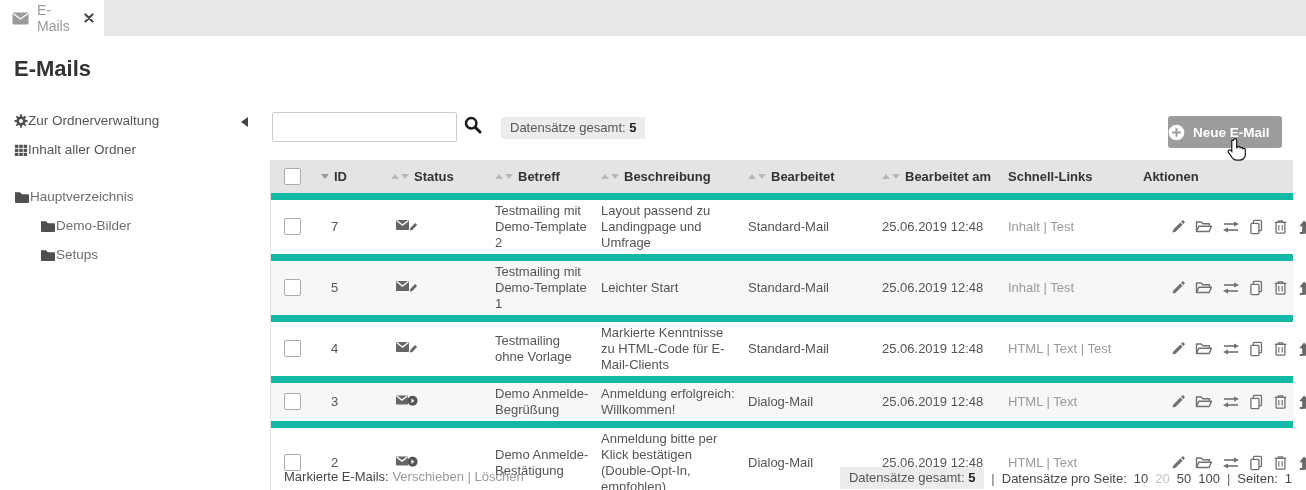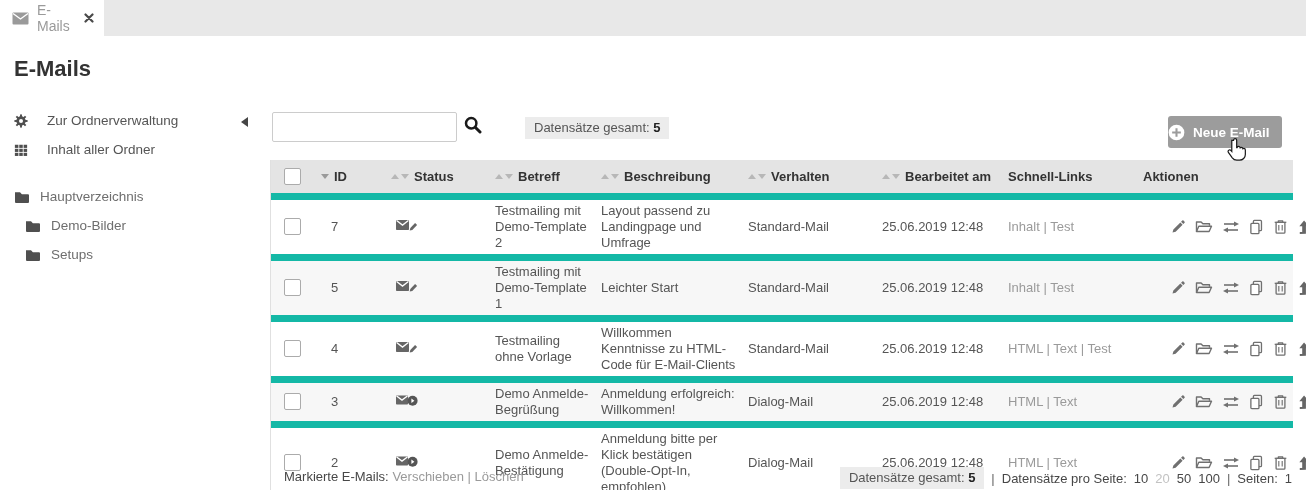--- a/index.html
+++ b/index.html
@@ -10,31 +10,31 @@
   .tabbar { position:absolute; top:0; left:0; width:1306px; height:36px; background:#e8e8e8; }
   .tab { position:absolute; left:0; top:0; width:104px; height:36px; background:#fff; display:flex; align-items:center; gap:8px; padding:0 10px 0 12px; }
   .tab-label { color:#9a9a9a; font-size:14px; }
   .tab svg { flex:0 0 auto; }
 
   
   .page-title { position:absolute; left:14px; top:56px; font-size:22px; font-weight:bold; color:#333; }
 
   
   .sidebar { position:absolute; left:0; top:106px; width:270px; }
-  .side-item { display:flex; align-items:center; gap:19px; padding:7px 14px; font-size:13.5px; color:#555; cursor:pointer; }
+  .side-item { display:flex; align-items:center; gap:0; padding:7px 14px; font-size:13.5px; color:#555; cursor:pointer; }
   .side-item svg { flex:0 0 auto; }
   .folder-tree { margin-top:18px; }
-  .folder-row { display:flex; align-items:center; gap:10px; padding:7px 14px; font-size:13.5px; color:#6e6e6e; cursor:pointer; }
-  .folder-row.level1 { padding-left:25px; }
+  .folder-row { display:flex; align-items:center; padding:7px 14px; font-size:13.5px; color:#6e6e6e; cursor:pointer; }
+  .folder-row.level1 { padding-left:40px; }
   .collapse-caret { position:absolute; left:241px; top:117px; width:0; height:0; border-top:5px solid transparent; border-bottom:5px solid transparent; border-right:7px solid #454545; cursor:pointer; }
 
   
   .search-input { position:absolute; left:272px; top:112px; width:185px; height:30px; border:1px solid #ccc; border-radius:2px; padding:0 8px; font-size:13px; color:#555; outline:none; }
   .search-icon { position:absolute; left:464px; top:116px; cursor:pointer; }
-  .badge { background:#ececec; color:#555; font-size:13px; height:22px; line-height:22px; padding:0 9px; display:inline-block;margin-left:24px; }
+  .badge { background:#ececec; color:#555; font-size:13px; height:22px; line-height:22px; padding:0 9px; display:inline-block; }
   .badge b { color:#222; }
   .toolbar-badge { position:absolute; left:501px; top:117px; }
   .new-email-btn { position:absolute; left:1168px; top:116px; width:114px; height:32px; background:#9c9c9c; border:none; border-radius:3px; color:#fff; font-size:13.5px; font-weight:bold; display:flex; align-items:center; gap:8px; padding:0 0; cursor:pointer; font-family:inherit; }
 
   
   .grid-wrap { position:absolute; left:270px; top:160px; width:1022px; border-left:1px solid #e0e0e0; border-right:1px solid #e0e0e0; border-bottom:1px solid #e0e0e0; }
   table { border-collapse:collapse; table-layout:fixed; width:1022px; font-size:13px; }
   thead th { background:#e4e4e4; height:36px; font-weight:bold; color:#333; text-align:left; vertical-align:middle; padding:0 4px 0 7px; }
   tbody tr.even { background:#fff; }
   tbody tr.odd { background:#f7f7f7; }
@@ -268,21 +268,21 @@
               </span>
               <span>Beschreibung</span>
             </span>
           </th>
       <th>
             <span class="th-flex">
               <span class="sort">
                 <i class="tri-up"></i>
                 <i class="tri-down"></i>
               </span>
-              <span>Verhalten</span>
+              <span>Bearbeitet</span>
             </span>
           </th>
       <th>
             <span class="th-flex">
               <span class="sort">
                 <i class="tri-up"></i>
                 <i class="tri-down"></i>
               </span>
               <span>Bearbeitet am</span>
             </span>
@@ -393,21 +393,21 @@
 
     <tr class="even">
       <td class="c-check">
             <div class="cb"></div>
           </td>
       <td class="c-id">4</td>
       <td class="c-status"><svg width="23" height="12">
               <use href="#i-status-draft"></use>
             </svg></td>
       <td>Testmailing ohne Vorlage</td>
-      <td>Willkommen Kenntnisse zu HTML-Code für E-Mail-Clients</td>
+      <td>Markierte Kenntnisse zu HTML-Code für E-Mail-Clients</td>
       <td>Standard-Mail</td>
       <td>25.06.2019 12:48</td>
       <td class="c-links"><span class="qlinks"><span class="link">HTML</span> <span>|</span> <span class="link">Text</span> <span>|</span> <span class="link">Test</span></span></td>
       <td>
             <div class="actions-cell">
         <span class="aicon">
                 <svg width="15" height="15">
                   <use href="#i-edit"></use>
                 </svg>
               </span>

